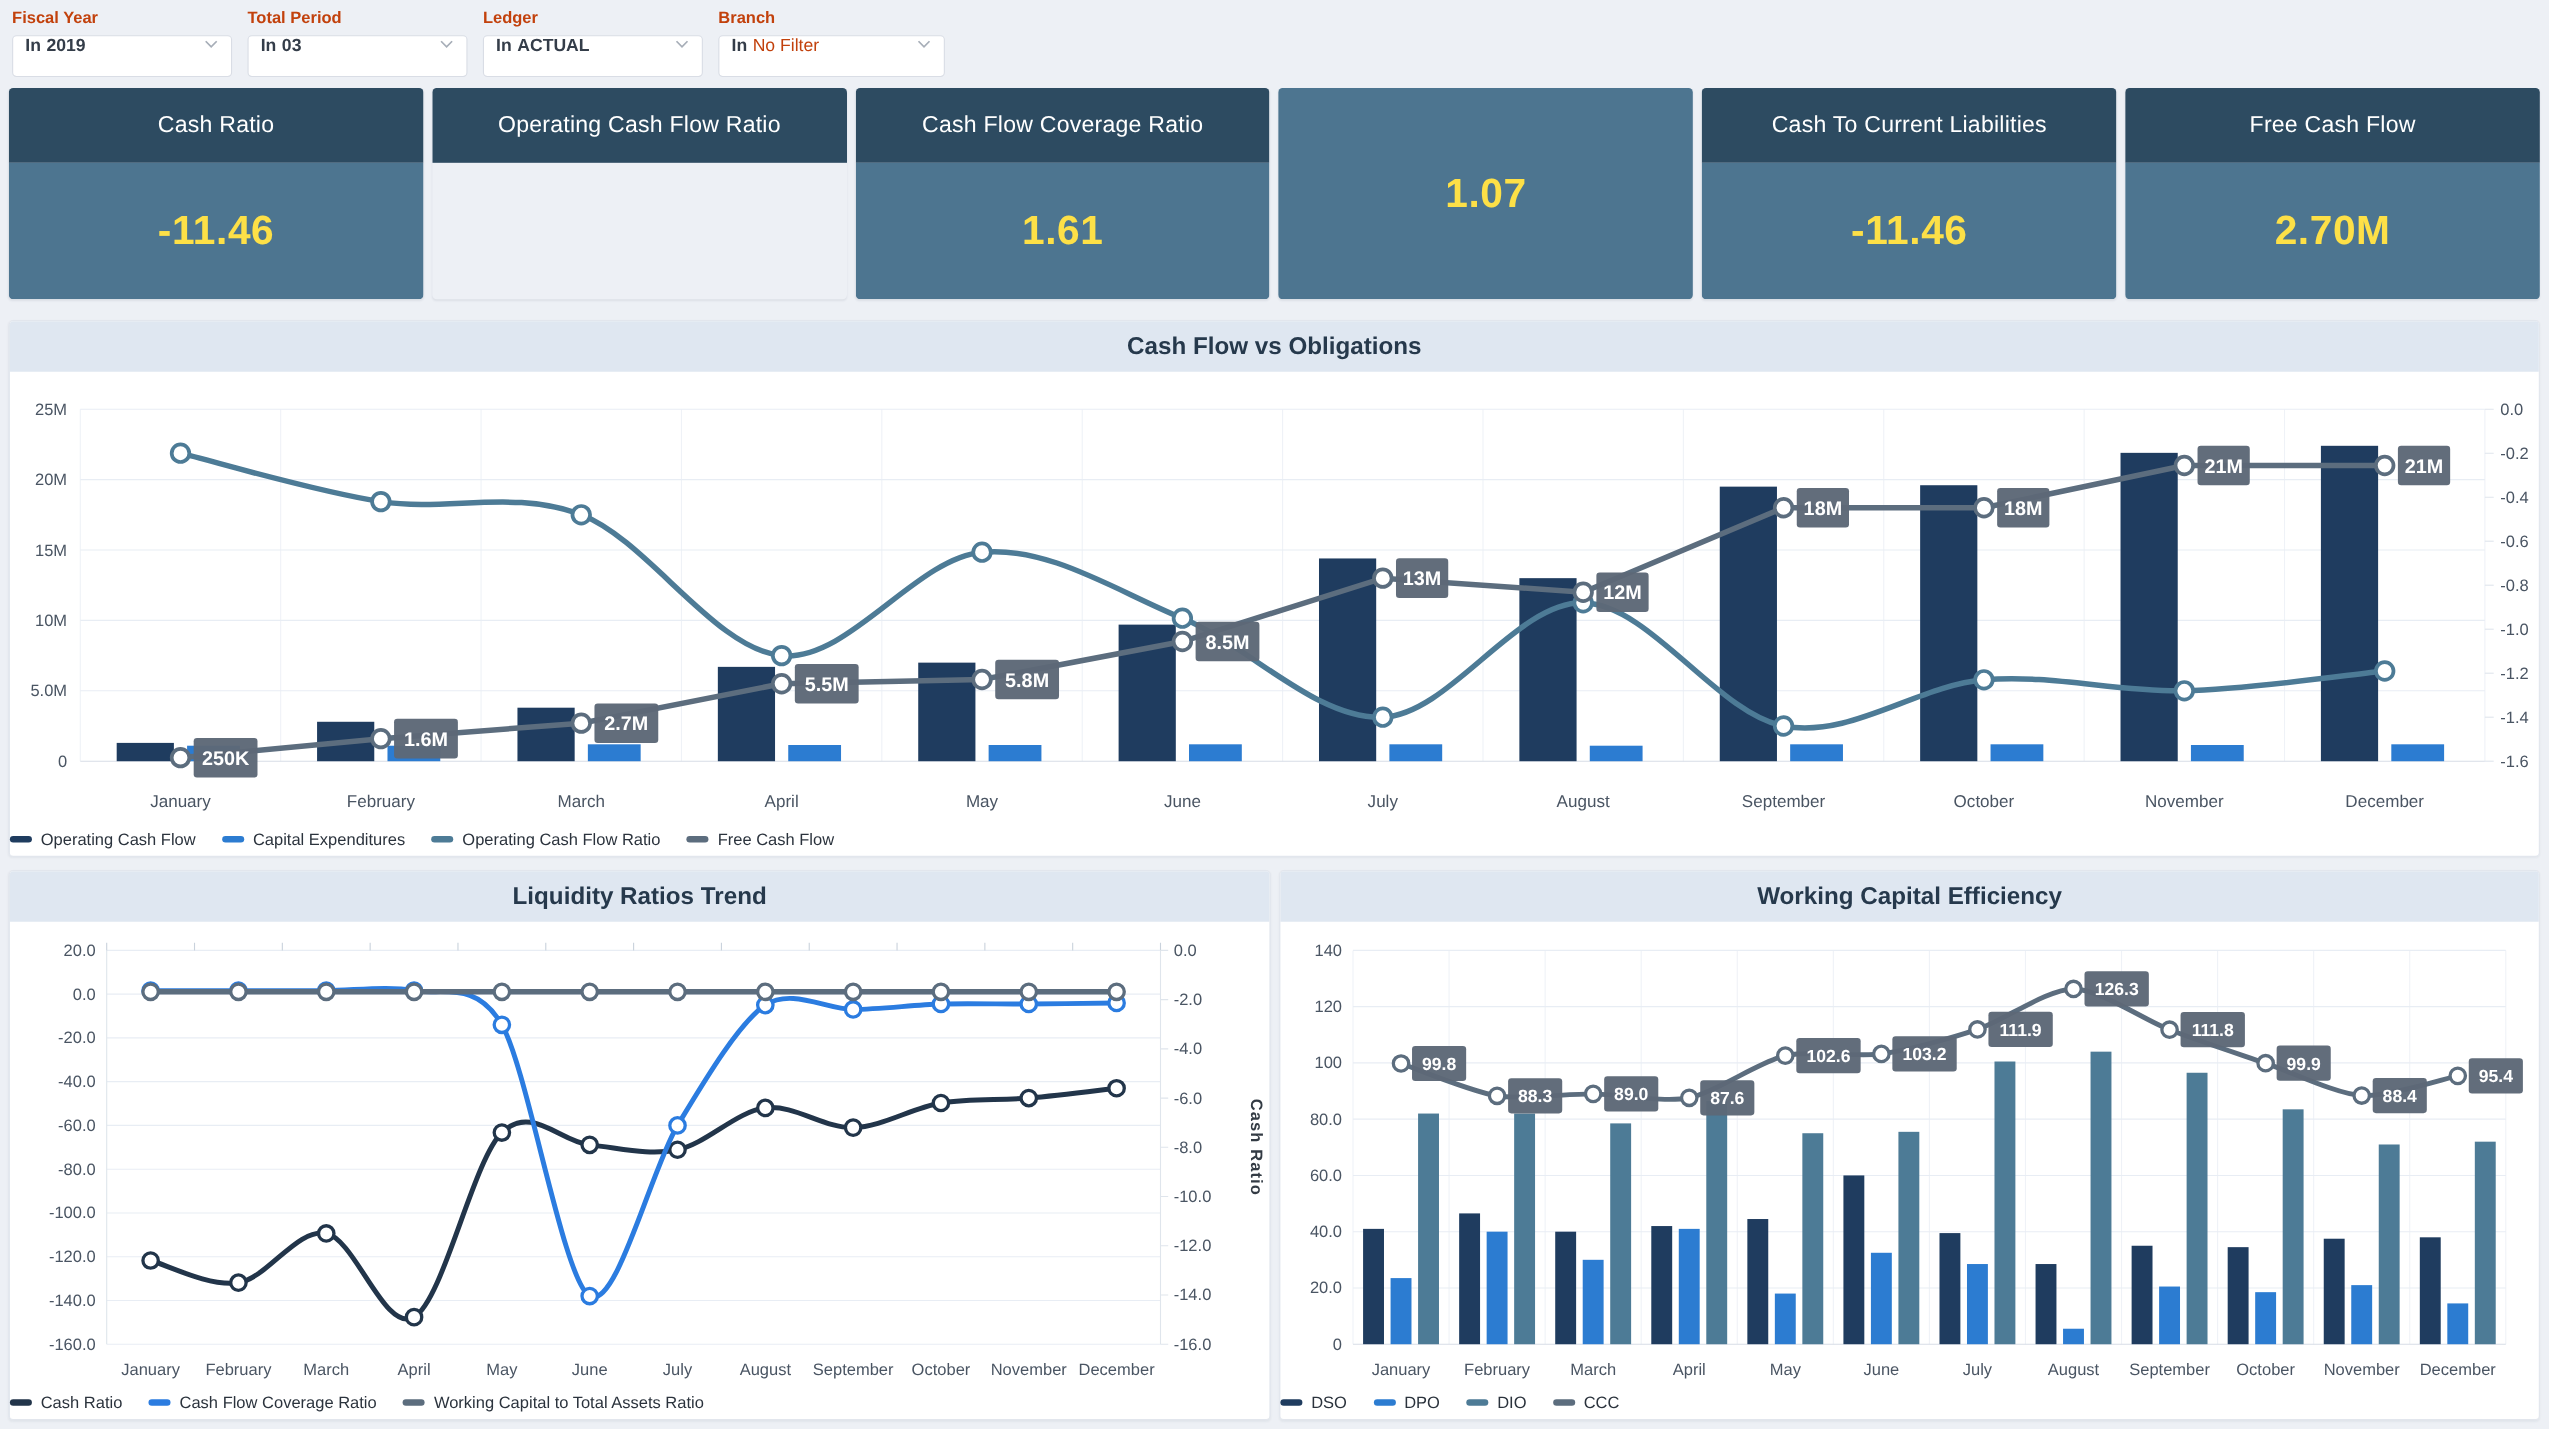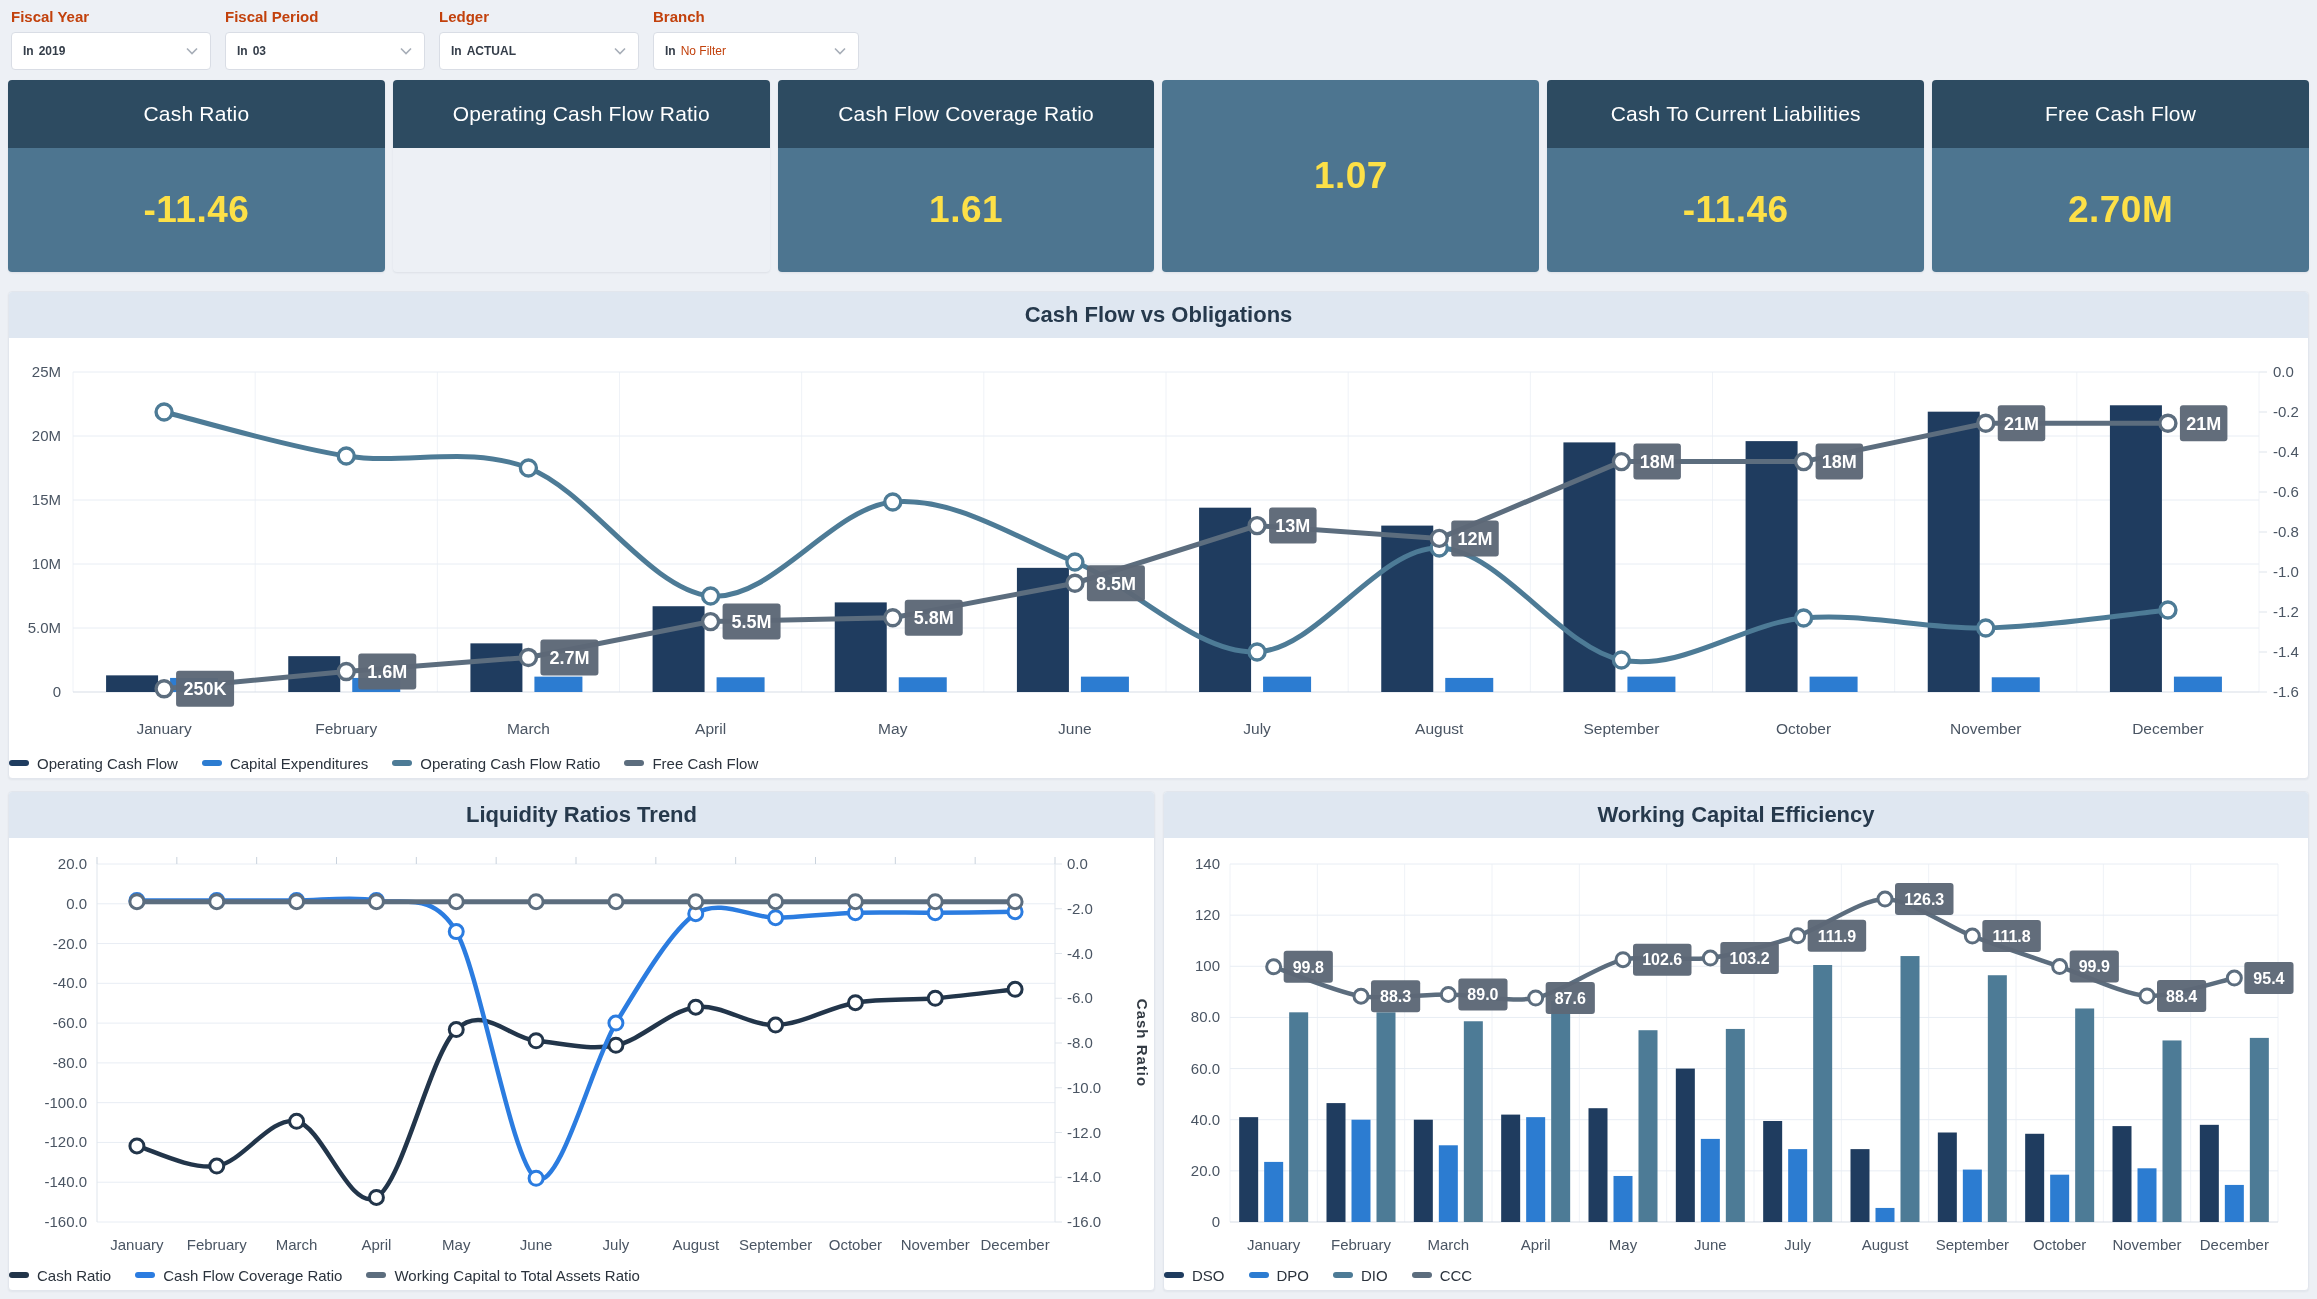--- a/index.html
+++ b/index.html
@@ -1,21 +1,21 @@
 <!DOCTYPE html>
 <html style="--accent-navy: #1f3c5f; --accent-blue: #2c7cd1; --accent-teal: #4d7b96; --accent-slate: #5c6d7e; --navy-line: #22354a; --blue-line: #2b7ce0; --badge-bg: #5d6877; --kpi-header-bg: #2d4b61; --kpi-body-bg: #4d7590; --panel-title-bg: #dfe7f1; --grid: #e8edf4; --grid-vertical: #eff2f7; --axis-line: #dfe5ec; --axis-text: #4a5563;"><head>
 <meta charset="utf-8">
 <style>
   html,body{margin:0;padding:0}
   body{width:2317px;height:1299px;background:#edf0f5;font-family:"Liberation Sans",sans-serif;overflow:hidden}
   .filters{display:flex;padding:8px 0 10px 11px;gap:14px}
   .fg{width:200px}
   .fg.wide{width:206px}
   .fg .flabel{display:block;font-size:15px;font-weight:700;color:#c2410c;margin-bottom:7px}
-  .select{height:38px;box-sizing:border-box;background:#fff;border:1px solid #d9dde5;border-radius:4px;display:flex;align-items:center;justify-content:space-between;padding:0 11px;font-size:12px;font-weight:700;color:#343d49;cursor:pointer}
+  .select{height:38px;box-sizing:border-box;background:#fff;border:1px solid #d9dde5;border-radius:4px;display:flex;justify-content:space-between;padding:0 11px;font-size:16px;font-weight:700;color:#343d49;cursor:pointer}
   .select .vwrap{display:flex;gap:5px;white-space:nowrap;overflow:hidden}
   .select .muted{color:#c2410c;font-weight:400}
   .chev{flex:0 0 auto}
   .kpis{display:flex;gap:8px;padding:0 8px;height:192px}
   .kpi{flex:1;border-radius:4px;overflow:hidden;display:flex;flex-direction:column;box-shadow:0 1px 2px rgba(20,40,60,.08)}
   .kpi-h{height:68px;background:var(--kpi-header-bg);color:#fff;display:flex;align-items:center;justify-content:center;font-size:21px;letter-spacing:.2px}
   .kpi-v{flex:1;background:var(--kpi-body-bg);color:#fde047;display:flex;align-items:center;justify-content:center;font-size:37px;font-weight:700;letter-spacing:.5px}
   .panel{background:#fff;border:1px solid #e2e6ed;border-radius:4px;box-shadow:0 1px 2px rgba(20,40,60,.05);box-sizing:border-box}
   .panel-title{height:46px;background:var(--panel-title-bg);display:flex;align-items:center;justify-content:center;font-size:22px;font-weight:700;color:#26394c;border-radius:3px 3px 0 0}
   .main-panel{margin:19px 8px 12px}
@@ -38,21 +38,21 @@
       <span class="vwrap">
           <span>In</span>
           <span class="filter-value">2019</span>
         </span>
       <svg class="chev" width="14" height="14" viewBox="0 0 14 14">
           <path d="M2 4.5 L7 9.5 L12 4.5" fill="none" stroke="#a7aeb8" stroke-width="1.6"></path>
         </svg>
     </div>
   </div>
   <div class="fg">
-    <span class="flabel">Fiscal Period</span>
+    <span class="flabel">Total Period</span>
     <div class="select">
       <span class="vwrap">
           <span>In</span>
           <span class="filter-value">03</span>
         </span>
       <svg class="chev" width="14" height="14" viewBox="0 0 14 14">
           <path d="M2 4.5 L7 9.5 L12 4.5" fill="none" stroke="#a7aeb8" stroke-width="1.6"></path>
         </svg>
     </div>
   </div>

